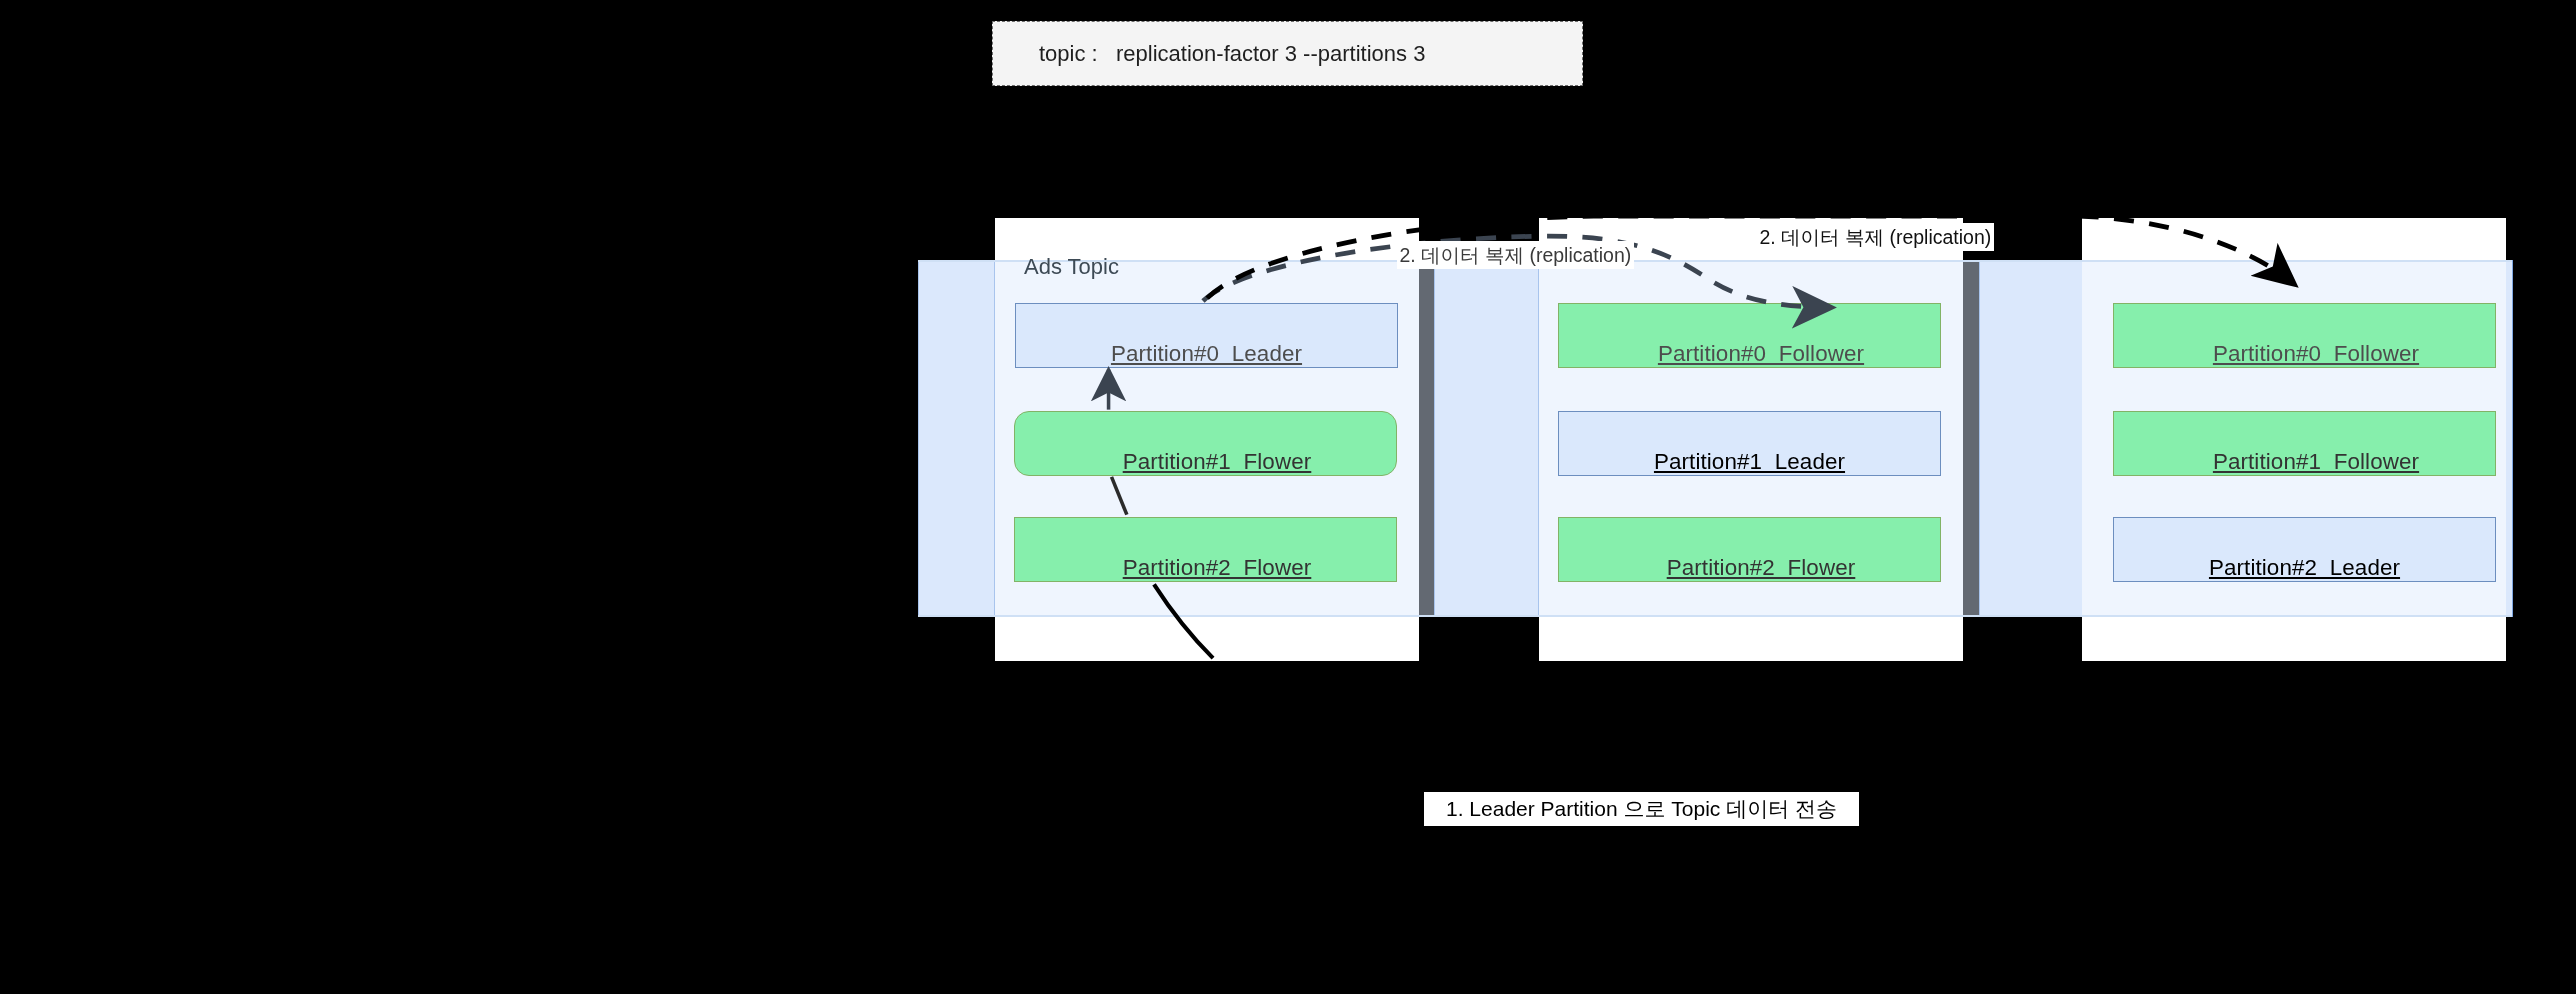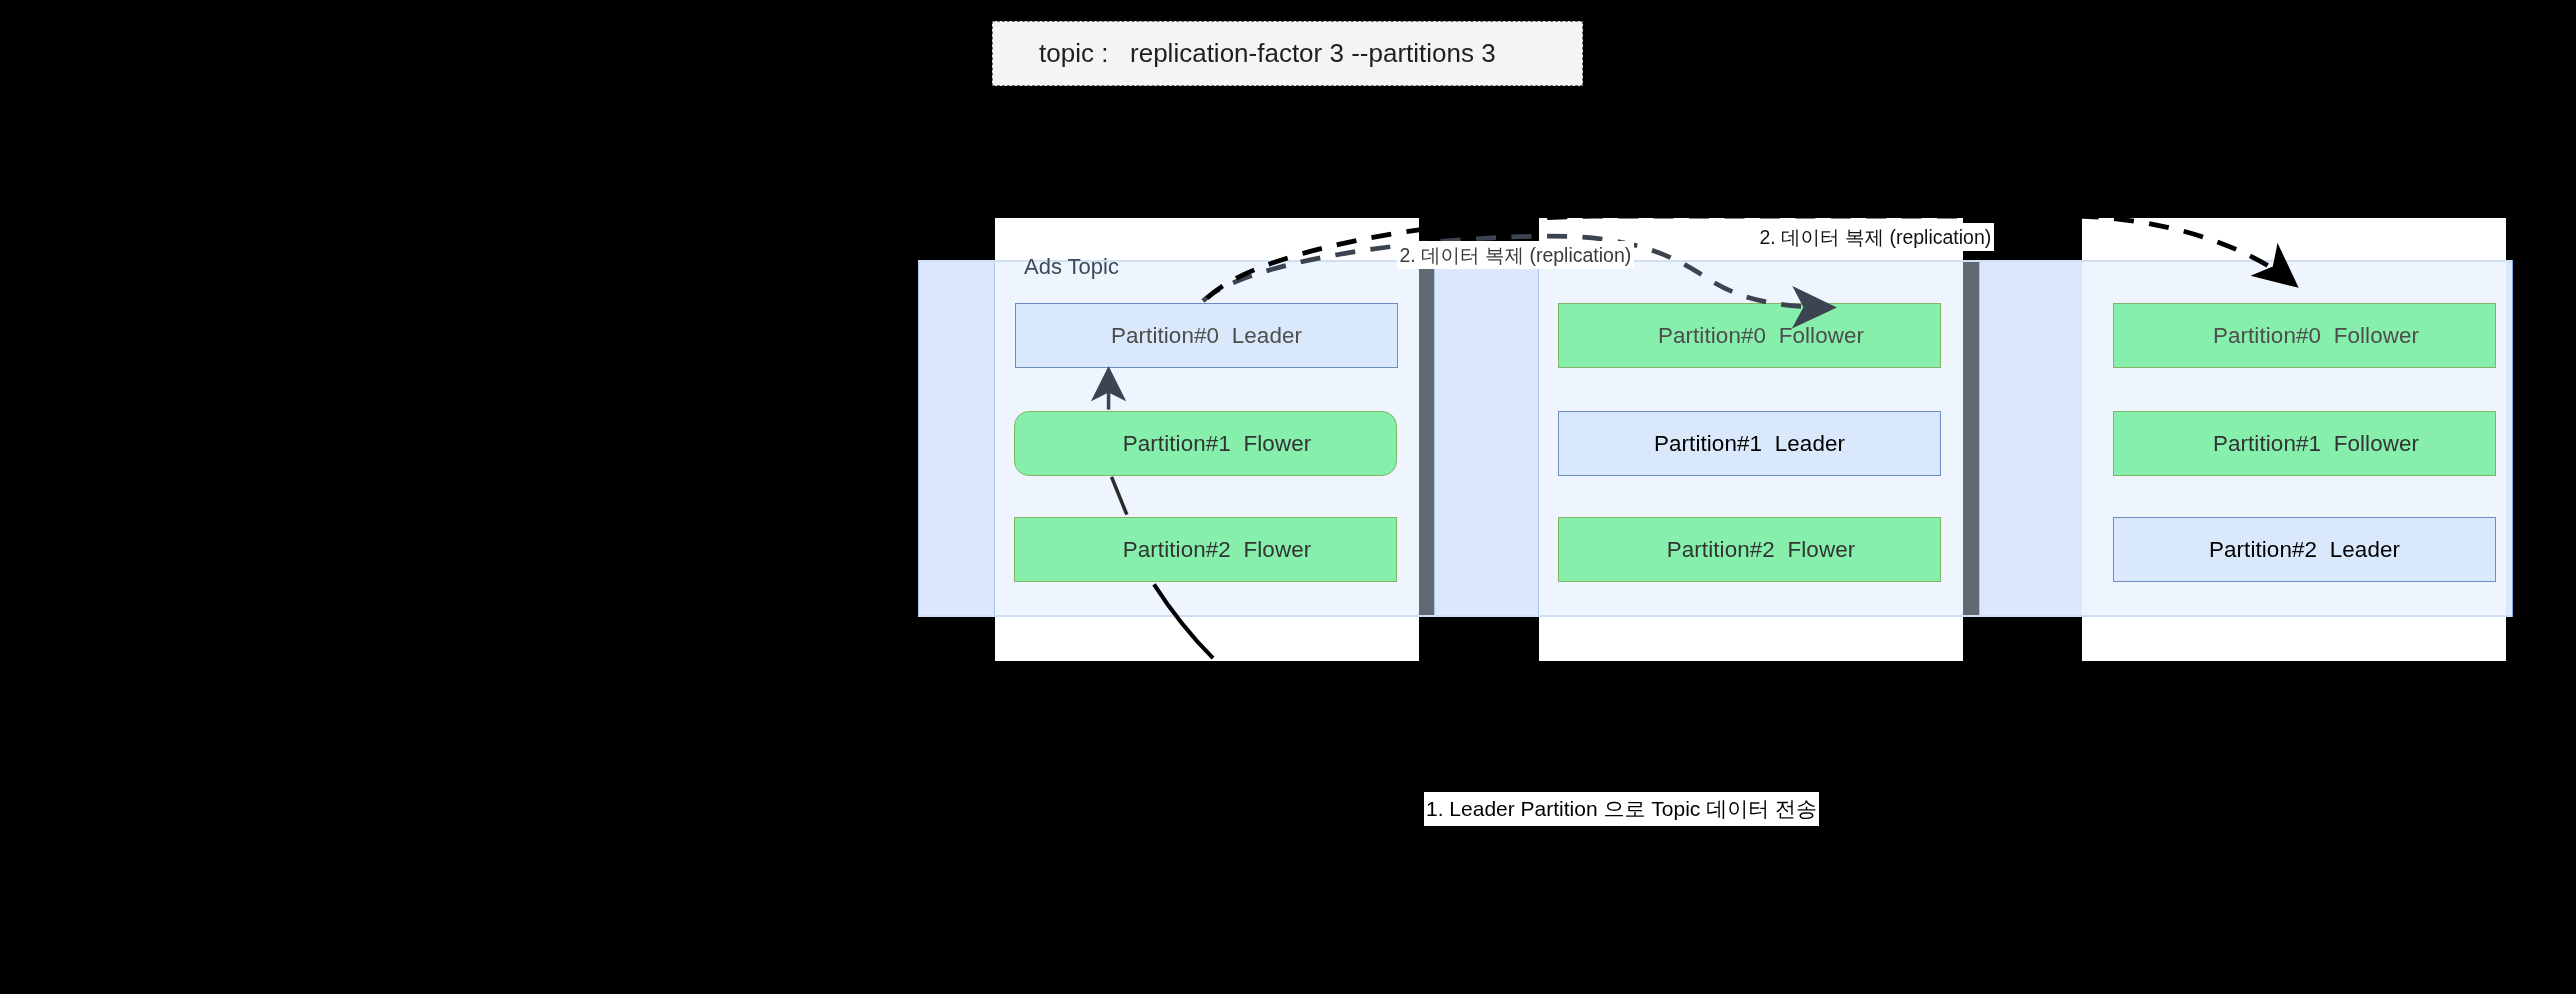--- a/index.html
+++ b/index.html
@@ -16,21 +16,21 @@
     position:absolute;
     left:992px;top:21px;
     width:591px;height:65px;
     background:#f4f4f4;
     border:1.8px dashed #6b6b6b;
     box-sizing:border-box;
     display:flex;align-items:center;
   }
   .topic-box .txt{
     margin-left:46px;
-    font-size:26px;
+    font-size:22px;
     color:#1f1f1f;
     white-space:pre;
   }
 
   
   .band{
     position:absolute;
     background:#dae8fc;
     border:1.8px solid #7ea6e0;
     box-sizing:border-box;
@@ -66,24 +66,25 @@
     left:1024px;top:254px;
     font-size:22px;
     color:#3d4a55;
   }
 
   
   .pbox{
     position:absolute;
     width:383px;height:65px;
     box-sizing:border-box;
-    display:flex;align-items:center;justify-content:center;
+    display:flex;align-items:flex-end;justify-content:center;
     font-size:22.4px;
     letter-spacing:0.1px;
     white-space:pre;
+    text-decoration:underline;
   }
   .pbox.leader{
     background:#dae8fc;
     border:1.8px solid #6c8ebf;
     color:#000000;
   }
   .pbox.follower{
     background:#86efac;
     border:1.8px solid #82b366;
     color:#333333;
@@ -102,21 +103,21 @@
   }
   .repl-label.grey{color:#3a3a3a;}
 
   
   .bottom-label{
     position:absolute;
     left:1424px;top:792px;
     background:#ffffff;
     color:#000000;
     font-size:21px;
-    padding:3px 2px;
+    padding:3px 22px;
     white-space:nowrap;
   }
 
   svg.overlay{
     position:absolute;left:0;top:0;
     width:2576px;height:994px;
     pointer-events:none;
   }
 </style>
 </head>

